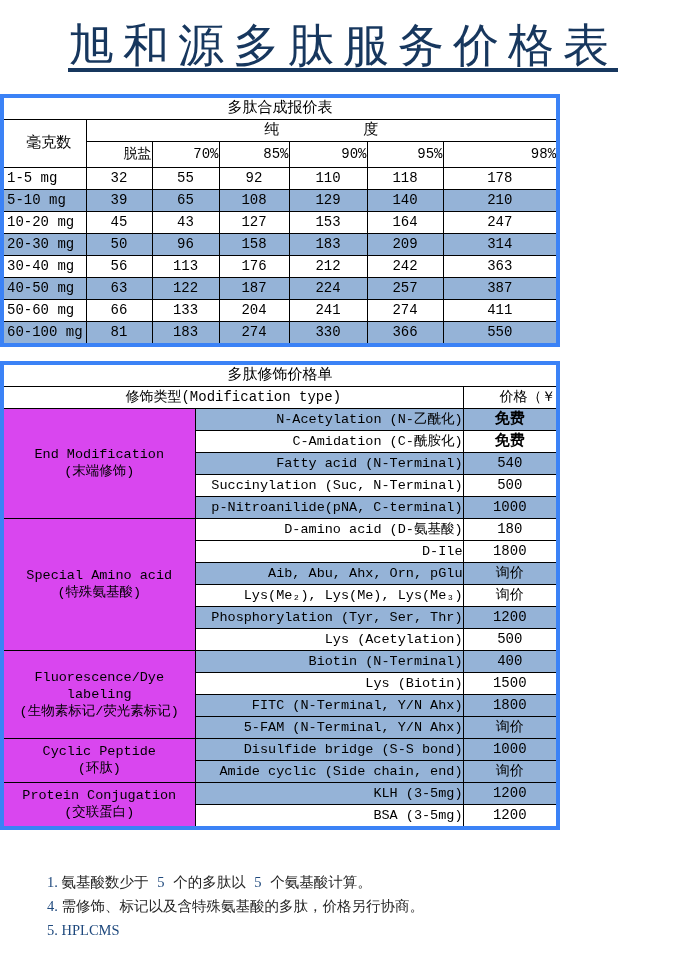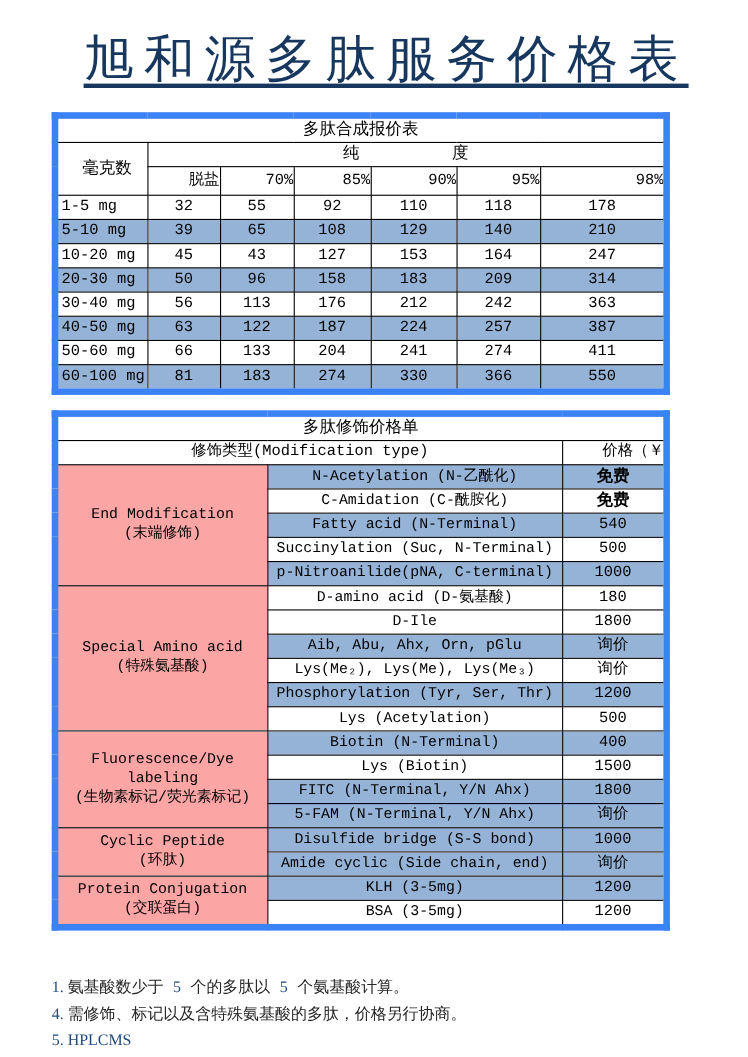--- a/index.html
+++ b/index.html
@@ -10,33 +10,33 @@
     --cn-ink:#262626;
   }
   *{box-sizing:border-box;}
   html,body{margin:0;padding:0;background:#ffffff;}
   .page{
     width:680px;height:961px;background:#ffffff;position:relative;
     font-family:"Liberation Mono","DejaVu Sans Mono",monospace;color:var(--ink);
     overflow:hidden;
   }
   .doc-title{
-    margin:8px;padding:20px 0 0 68px;
+    margin:0;padding:20px 0 0 68px;
     font-family:"Liberation Serif","DejaVu Serif",serif;
     font-weight:normal;
     font-size:46px;line-height:1.15;
     letter-spacing:9px;
     color:var(--navy);
     text-decoration:underline;
     text-underline-offset:7px;
     white-space:nowrap;
   }
   table.tbl{
     border-collapse:collapse;table-layout:fixed;
-    margin-left:47px;border:6px solid #3b82f6;
+    border:4px solid #3b82f6;
     width:556px;
   }
   .tbl th,.tbl td{
     border:1px solid #000;
     font-weight:normal;
     text-align:center;
     padding:0;
     font-size:14px;
     line-height:21px;height:21px;
     white-space:nowrap;overflow:hidden;
@@ -48,22 +48,22 @@
   .purity-head .purity-inner{display:flex;justify-content:center;gap:84px;font-size:15px;}
   .synth .sub-row th{height:25px;line-height:25px;text-align:right;}
   .synth tbody td{height:21.5px;}
   .synth .mg-cell{text-align:left;padding-left:3px;}
   .hl{background:var(--row-blue);}
   
   .mod{margin-top:14px;}
   .mod td{height:21.5px;}
   .mod .type-head{font-size:14px;}
   .mod .price-head{font-size:14px;padding-left:36px;}
-  .mod .group-cell{font-size:13.5px;line-height:17px;background:#fca5a5;}
-  .mod .name-cell{text-align:center;font-size:13.5px;}
+  .mod .group-cell{font-size:13.5px;line-height:17px;background:#d946ef;}
+  .mod .name-cell{text-align:right;font-size:13.5px;}
   .mod .price-cell{font-size:14px;}
   .mod .bold-price{font-weight:bold;font-size:15px;}
   
   .notes{margin:41px 0 0 47px;font-size:14.5px;color:var(--cn-ink);}
   .notes .notes-heading{line-height:23px;}
   .notes .note-line{line-height:23px;}
   .acc{color:var(--note-accent);font-family:"Liberation Serif","DejaVu Serif",serif;}
 </style>
 </head>
 <body>

